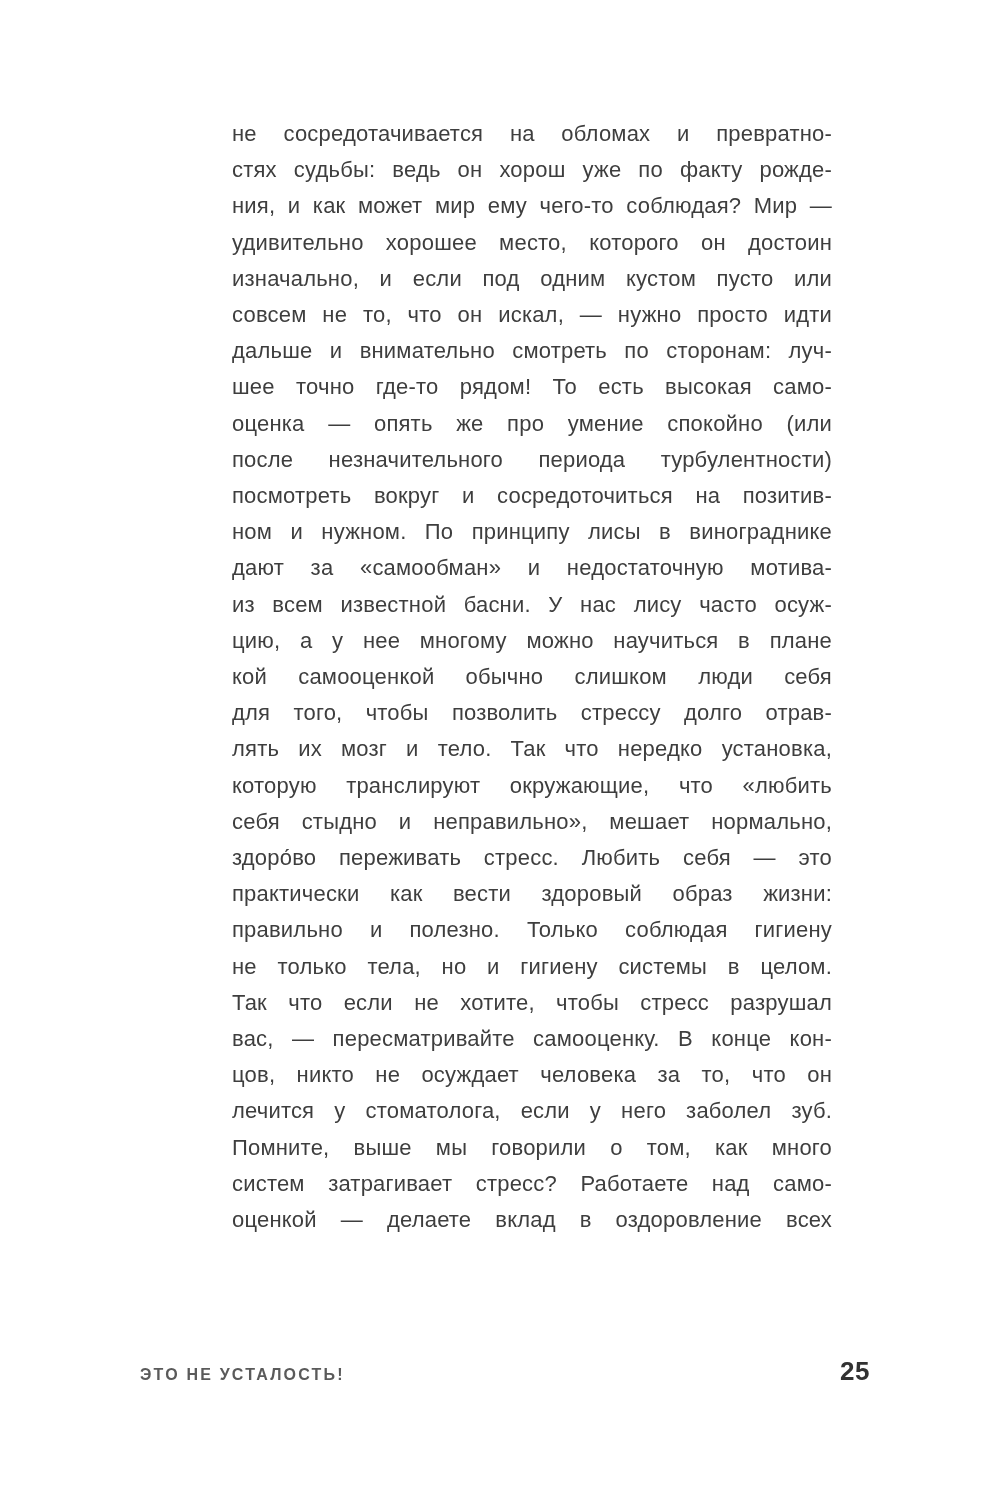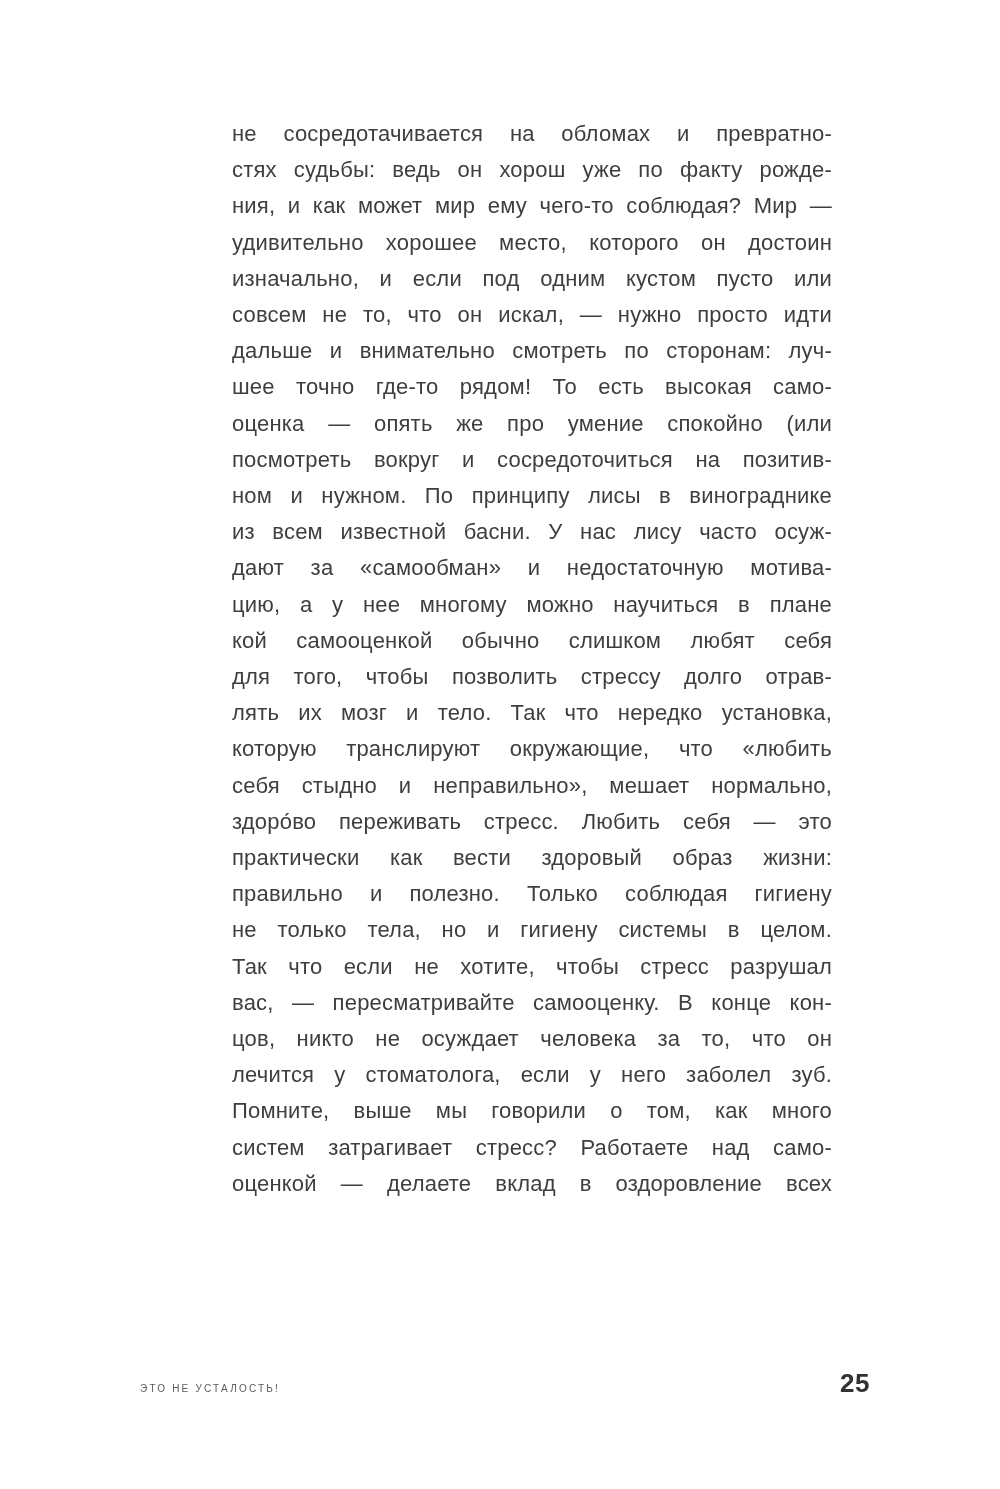--- a/index.html
+++ b/index.html
@@ -37,54 +37,54 @@
   .footer {
     position: absolute;
     left: 140px;
     right: 130px;
     top: 1356px;
     display: flex;
     justify-content: space-between;
     align-items: baseline;
   }
   .running-title {
-    font-size: 10px;
+    font-size: 16px;
     letter-spacing: 2.2px;
-    font-weight: 400;
+    font-weight: 700;
     color: var(--footer-title-color, #5a5a5a);
   }
   .page-number {
     font-size: 26px;
     font-weight: 700;
     letter-spacing: 0.5px;
     color: var(--page-number-color, #323232);
-    margin-top: 12px;
   }
 </style>
 </head>
 <body>
 
 <div class="page" style="background: rgb(255, 255, 255); border-radius: 24px;">
 
   <main class="text-block">
       <div class="text-line">не сосредотачивается на обломах и превратно-</div>
       <div class="text-line">стях судьбы: ведь он хорош уже по факту рожде-</div>
       <div class="text-line">ния, и как может мир ему чего-то соблюдая? Мир —</div>
       <div class="text-line">удивительно хорошее место, которого он достоин</div>
       <div class="text-line">изначально, и если под одним кустом пусто или</div>
       <div class="text-line">совсем не то, что он искал, — нужно просто идти</div>
       <div class="text-line">дальше и внимательно смотреть по сторонам: луч-</div>
       <div class="text-line">шее точно где-то рядом! То есть высокая само-</div>
       <div class="text-line">оценка — опять же про умение спокойно (или</div>
+      <div class="text-line">после незначительного периода турбулентности)</div>
       <div class="text-line">посмотреть вокруг и сосредоточиться на позитив-</div>
       <div class="text-line">ном и нужном. По принципу лисы в винограднике</div>
+      <div class="text-line">дают за «самообман» и недостаточную мотива-</div>
       <div class="text-line">из всем известной басни. У нас лису часто осуж-</div>
-      <div class="text-line">дают за «самообман» и недостаточную мотива-</div>
       <div class="text-line">цию, а у нее многому можно научиться в плане</div>
-      <div class="text-line">кой самооценкой обычно слишком любят себя</div>
+      <div class="text-line">кой самооценкой обычно слишком люди себя</div>
       <div class="text-line">для того, чтобы позволить стрессу долго отрав-</div>
       <div class="text-line">лять их мозг и тело. Так что нередко установка,</div>
       <div class="text-line">которую транслируют окружающие, что «любить</div>
       <div class="text-line">себя стыдно и неправильно», мешает нормально,</div>
       <div class="text-line">здоро́во переживать стресс. Любить себя — это</div>
       <div class="text-line">практически как вести здоровый образ жизни:</div>
       <div class="text-line">правильно и полезно. Только соблюдая гигиену</div>
       <div class="text-line">не только тела, но и гигиену системы в целом.</div>
       <div class="text-line">Так что если не хотите, чтобы стресс разрушал</div>
       <div class="text-line">вас, — пересматривайте самооценку. В конце кон-</div>

